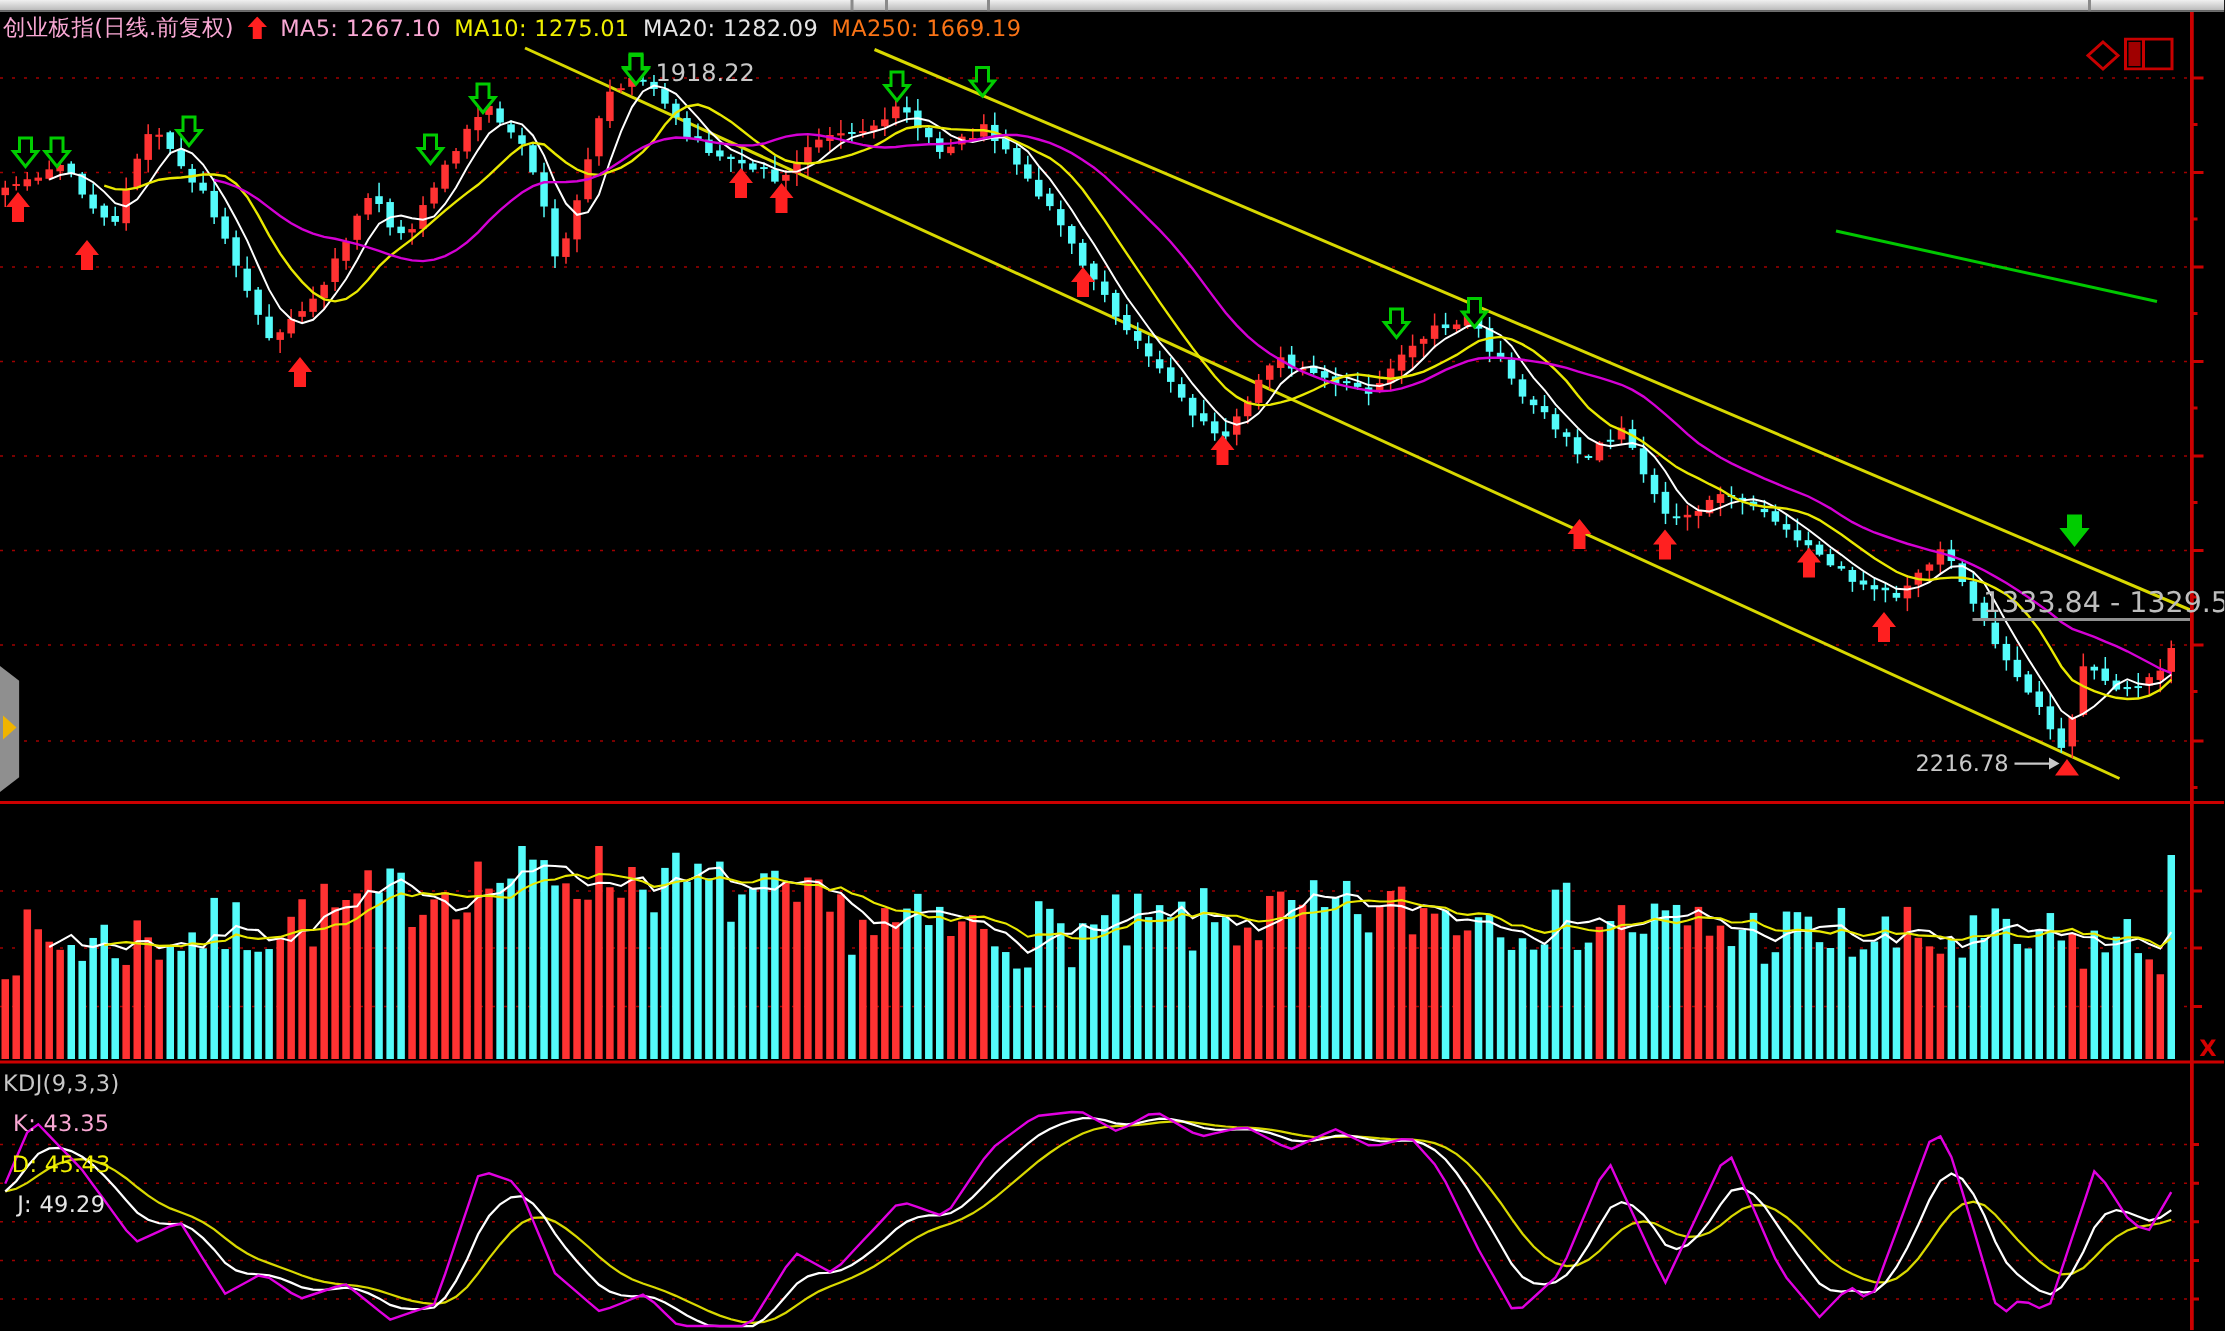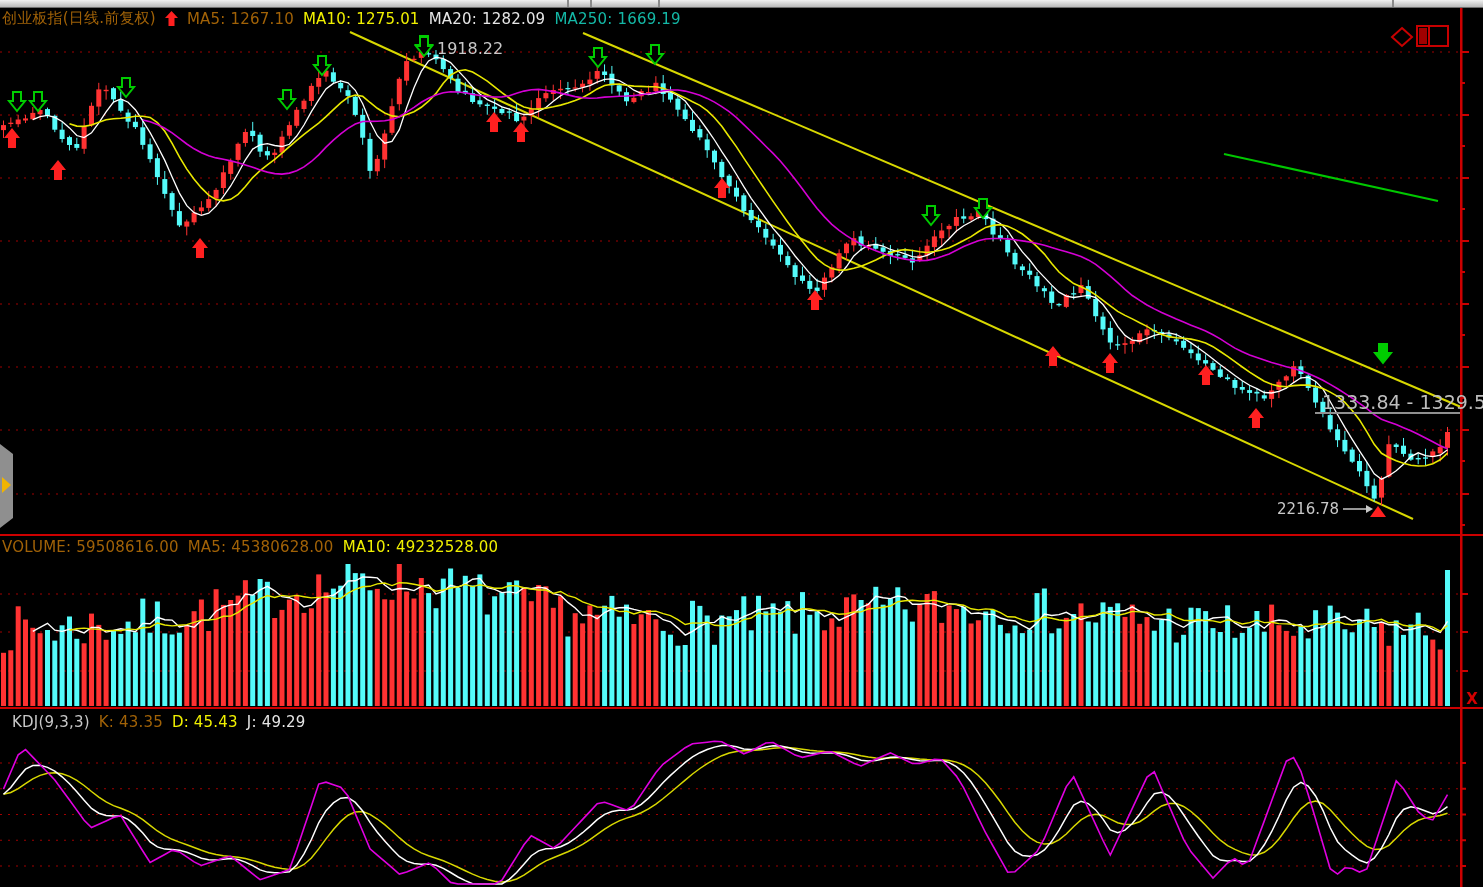--- a/index.html
+++ b/index.html
@@ -4,21 +4,21 @@
 <style>
   html,body{margin:0;padding:0;background:#000;}
   #app{position:relative;width:1483px;height:887px;background:#000;overflow:hidden;
        font-family:"DejaVu Sans","Liberation Sans",sans-serif;}
   .titlebar{position:absolute;left:0;top:0;width:1483px;height:7px;
             background:linear-gradient(#f0f0f0,#b9b9b9);border-bottom:1px solid #6e6e6e;}
   .notch{position:absolute;top:0;width:2px;height:7px;background:#8a8a8a;}
   #chart-svg{position:absolute;left:0;top:0;}
   .hdr{position:absolute;display:flex;gap:9px;white-space:nowrap;font-size:15px;
        letter-spacing:0.2px;align-items:center;}
-  .w{color:#a16207;} .y{color:#f0f000;} .m{color:#e5e5e5;} .g{color:#14b8a6;} .gray{color:#c8c8c8;}
+  .w{color:#f9a8d4;} .y{color:#f0f000;} .m{color:#e5e5e5;} .g{color:#f97316;} .gray{color:#c8c8c8;}
   .anno{position:absolute;white-space:nowrap;color:#c8c8c8;text-align:right;}
   .icon-btn{position:absolute;cursor:pointer;}
   .xclose{position:absolute;left:1464px;top:691px;color:#d40000;font-size:15px;
           font-weight:bold;width:16px;height:16px;text-align:center;line-height:16px;}
   .side-tab{position:absolute;left:0;top:444px;width:13px;height:84px;background:#8f8f8f;
             clip-path:polygon(0 0,100% 12%,100% 88%,0 100%);}
   .side-tab .tri{position:absolute;left:2px;top:33px;width:0;height:0;
             border-left:9px solid #f0b400;border-top:8px solid transparent;border-bottom:8px solid transparent;}
 </style>
 </head>
@@ -717,27 +717,22 @@
       <svg width="13" height="15">
           <path d="M6.5,0 L13,7 H9.5 V15 H3.5 V7 H0 Z" fill="#ff2020"></path>
         </svg>
     </span>
     <span class="w">MA5: 1267.10</span>
     <span class="y">MA10: 1275.01</span>
     <span class="m">MA20: 1282.09</span>
     <span class="g">MA250: 1669.19</span>
   </div>
 
-  <div class="hdr" style="left:2px;top:538px;">
-    <span class="w">VOLUME: 59508616.00</span>
-    <span class="w">MA5: 45380628.00</span>
-    <span class="y">MA10: 49232528.00</span>
-  </div>
-
-  <div class="hdr" style="left:12px;top:713px;">
+
+  <div class="hdr" style="left:2px;top:713px;flex-direction:column;">
     <span class="gray">KDJ(9,3,3)</span>
     <span class="w">K: 43.35</span>
     <span class="y">D: 45.43</span>
     <span class="m">J: 49.29</span>
   </div>
 
   <div class="anno" style="left:437px;top:39px;font-size:16px;">1918.22</div>
   <div class="anno" style="left:1322px;top:391px;font-size:19px;color:#bdbdbd;">1333.84 - 1329.5</div>
   <div class="anno" style="left:1277px;top:500px;font-size:15px;">2216.78</div>
 

